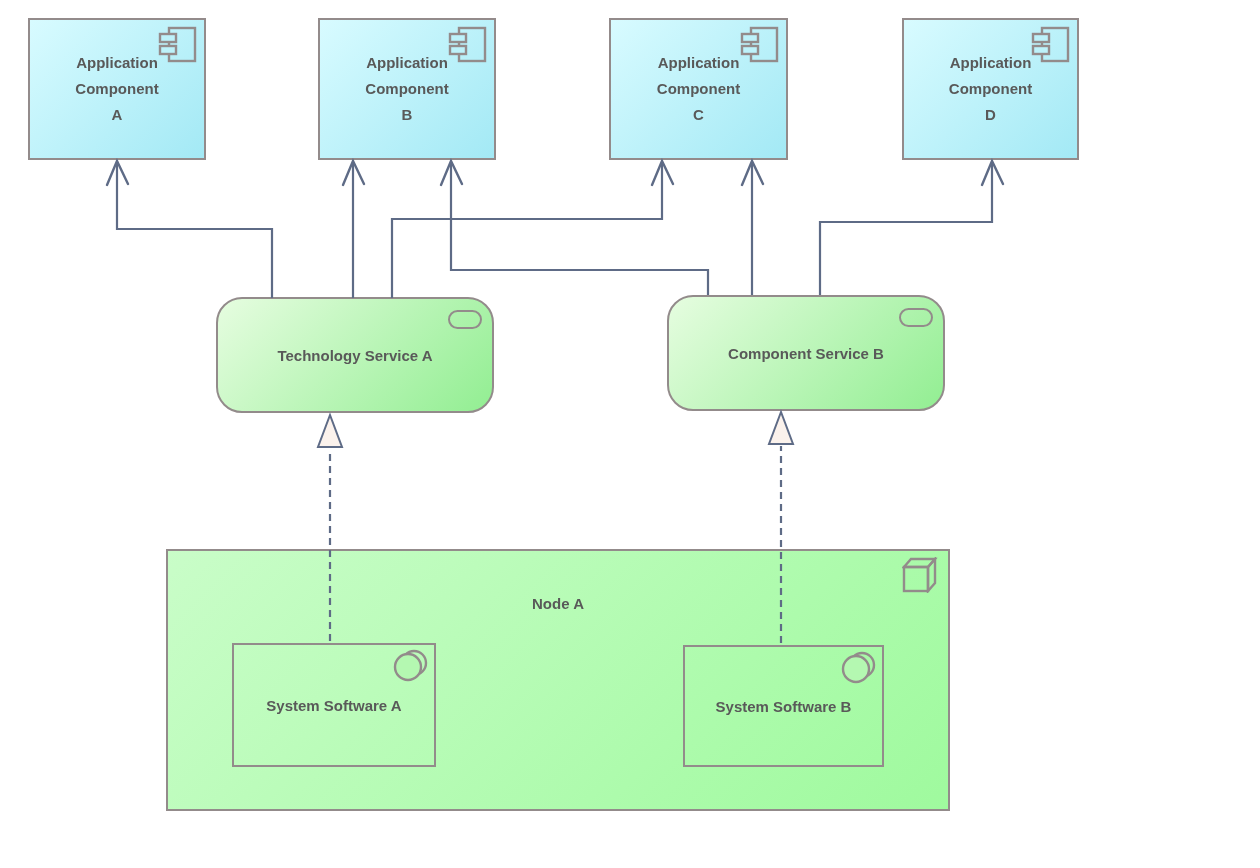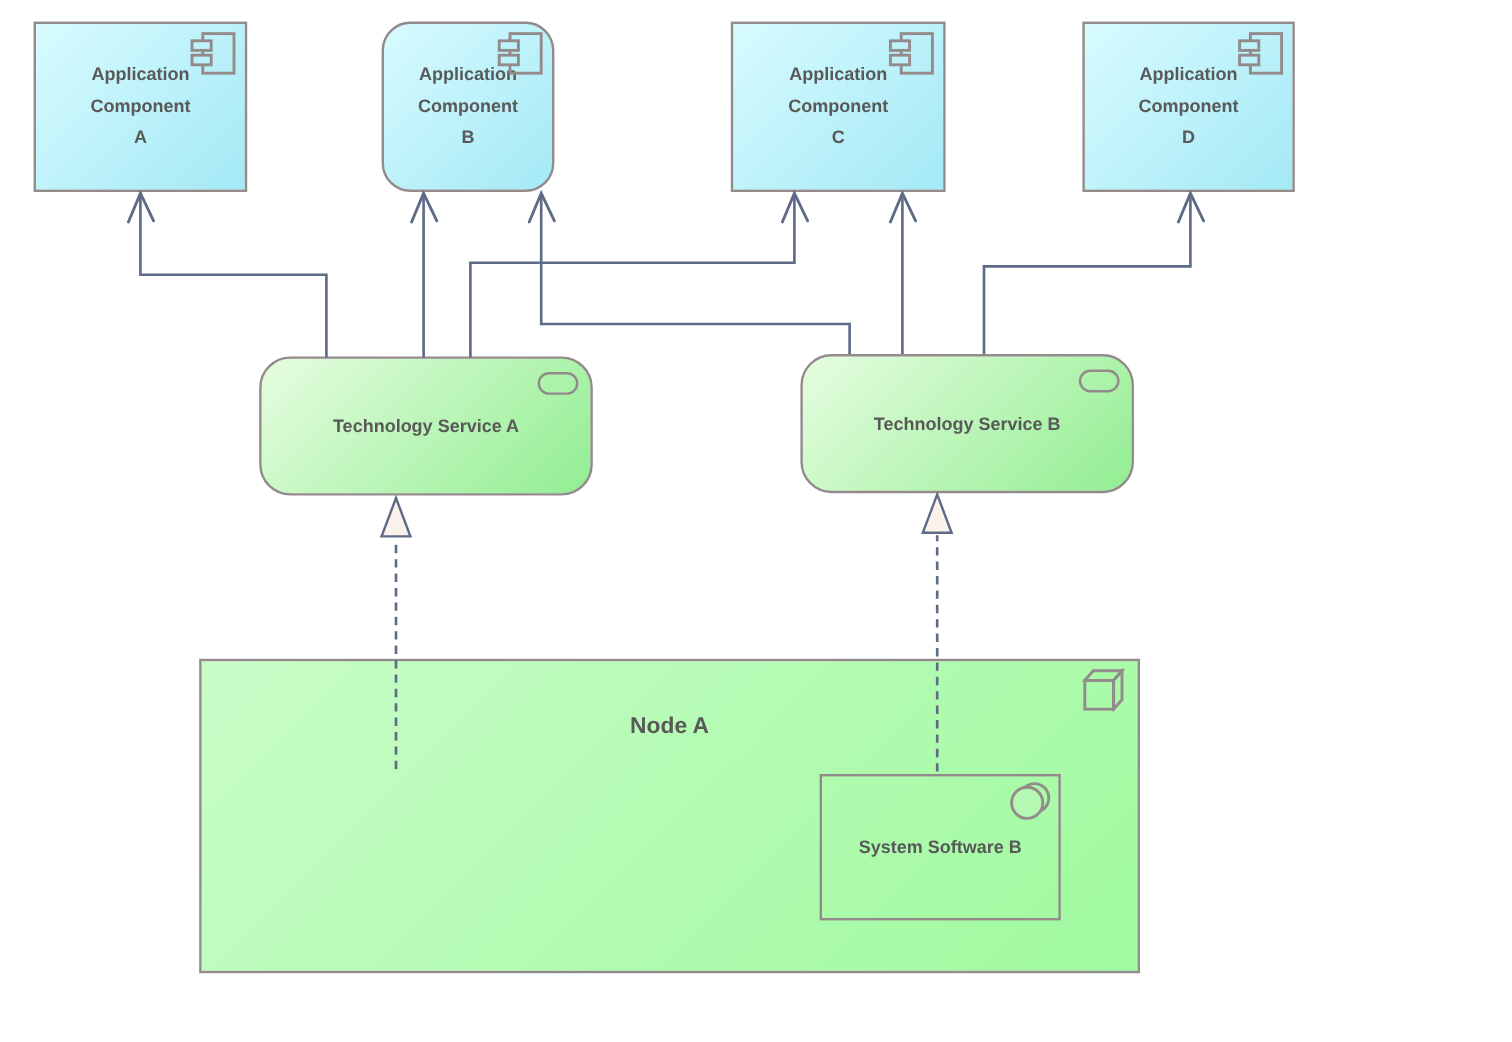--- a/index.html
+++ b/index.html
@@ -45,21 +45,21 @@
     border-radius:26px;
     width:278px;height:116px;
   }
   .node{
     background:linear-gradient(135deg,var(--node-fill-start) 0%,var(--node-fill-end) 100%);
     left:166px;top:549px;width:784px;height:262px;
     display:block;
   }
   .node-label{
     position:absolute;left:0;top:44px;width:100%;
-    text-align:center;font-size:19px;font-weight:bold;color:var(--label-text);
+    text-align:center;font-size:15px;font-weight:bold;color:var(--label-text);
   }
   .sys-software{
     background:transparent;
     position:absolute;
   }
   .icon{position:absolute;pointer-events:none;}
   .icon svg{display:block;}
   .component-icon{top:6px;right:6px;}
   .service-pill-icon{
     top:11px;right:10px;width:34px;height:19px;
@@ -89,21 +89,21 @@
     <span class="icon component-icon">
       <svg width="40" height="37" viewBox="0 0 40 37">
         <rect class="ico-stroke" x="11" y="2" width="26" height="33"></rect>
         <rect class="ico-tab" x="2" y="8" width="16" height="8"></rect>
         <rect class="ico-tab" x="2" y="20" width="16" height="8"></rect>
       </svg>
     </span>
     <span class="label">Application Component A</span>
   </div>
 
-  <div class="shape app-component" style="left:318px;width:144px;border-radius:24px;">
+  <div class="shape app-component" style="left:318px;width:178px;">
     <span class="icon component-icon">
       <svg width="40" height="37" viewBox="0 0 40 37">
         <rect class="ico-stroke" x="11" y="2" width="26" height="33"></rect>
         <rect class="ico-tab" x="2" y="8" width="16" height="8"></rect>
         <rect class="ico-tab" x="2" y="20" width="16" height="8"></rect>
       </svg>
     </span>
     <span class="label">Application Component B</span>
   </div>
 
@@ -129,33 +129,42 @@
     <span class="label">Application Component D</span>
   </div>
 
   <div class="shape tech-service" style="left:216px;top:297px;">
     <span class="icon service-pill-icon"></span>
     <span class="label">Technology Service A</span>
   </div>
 
   <div class="shape tech-service" style="left:667px;top:295px;">
     <span class="icon service-pill-icon"></span>
-    <span class="label">Technology Service B</span>
+    <span class="label">Component Service B</span>
   </div>
 
   <div class="shape node">
     <span class="icon node-cube-icon">
       <svg width="38" height="36" viewBox="0 0 38 36">
         <rect class="ico-stroke" x="2" y="10" width="24" height="24"></rect>
         <polygon class="ico-stroke" points="2,10 9,2 33,2 26,10"></polygon>
         <polygon class="ico-stroke" points="26,10 33,2 33,26 26,34"></polygon>
       </svg>
     </span>
     <div class="node-label">Node A</div>
 
+    <div class="shape sys-software" style="left:64px;top:92px;width:204px;height:124px;">
+      <span class="icon sys-software-icon">
+        <svg width="42" height="38" viewBox="0 0 42 38">
+          <circle class="ico-stroke" cx="27" cy="14" r="12"></circle>
+          <circle class="ico-circle-front" cx="21" cy="18" r="13"></circle>
+        </svg>
+      </span>
+      <span class="label">System Software A</span>
+    </div>
 
     <div class="shape sys-software" style="left:515px;top:94px;width:201px;height:122px;text-align:right;">
       <span class="icon sys-software-icon">
         <svg width="42" height="38" viewBox="0 0 42 38">
           <circle class="ico-stroke" cx="27" cy="14" r="12"></circle>
           <circle class="ico-circle-front" cx="21" cy="18" r="13"></circle>
         </svg>
       </span>
       <span class="label">System Software B</span>
     </div>

